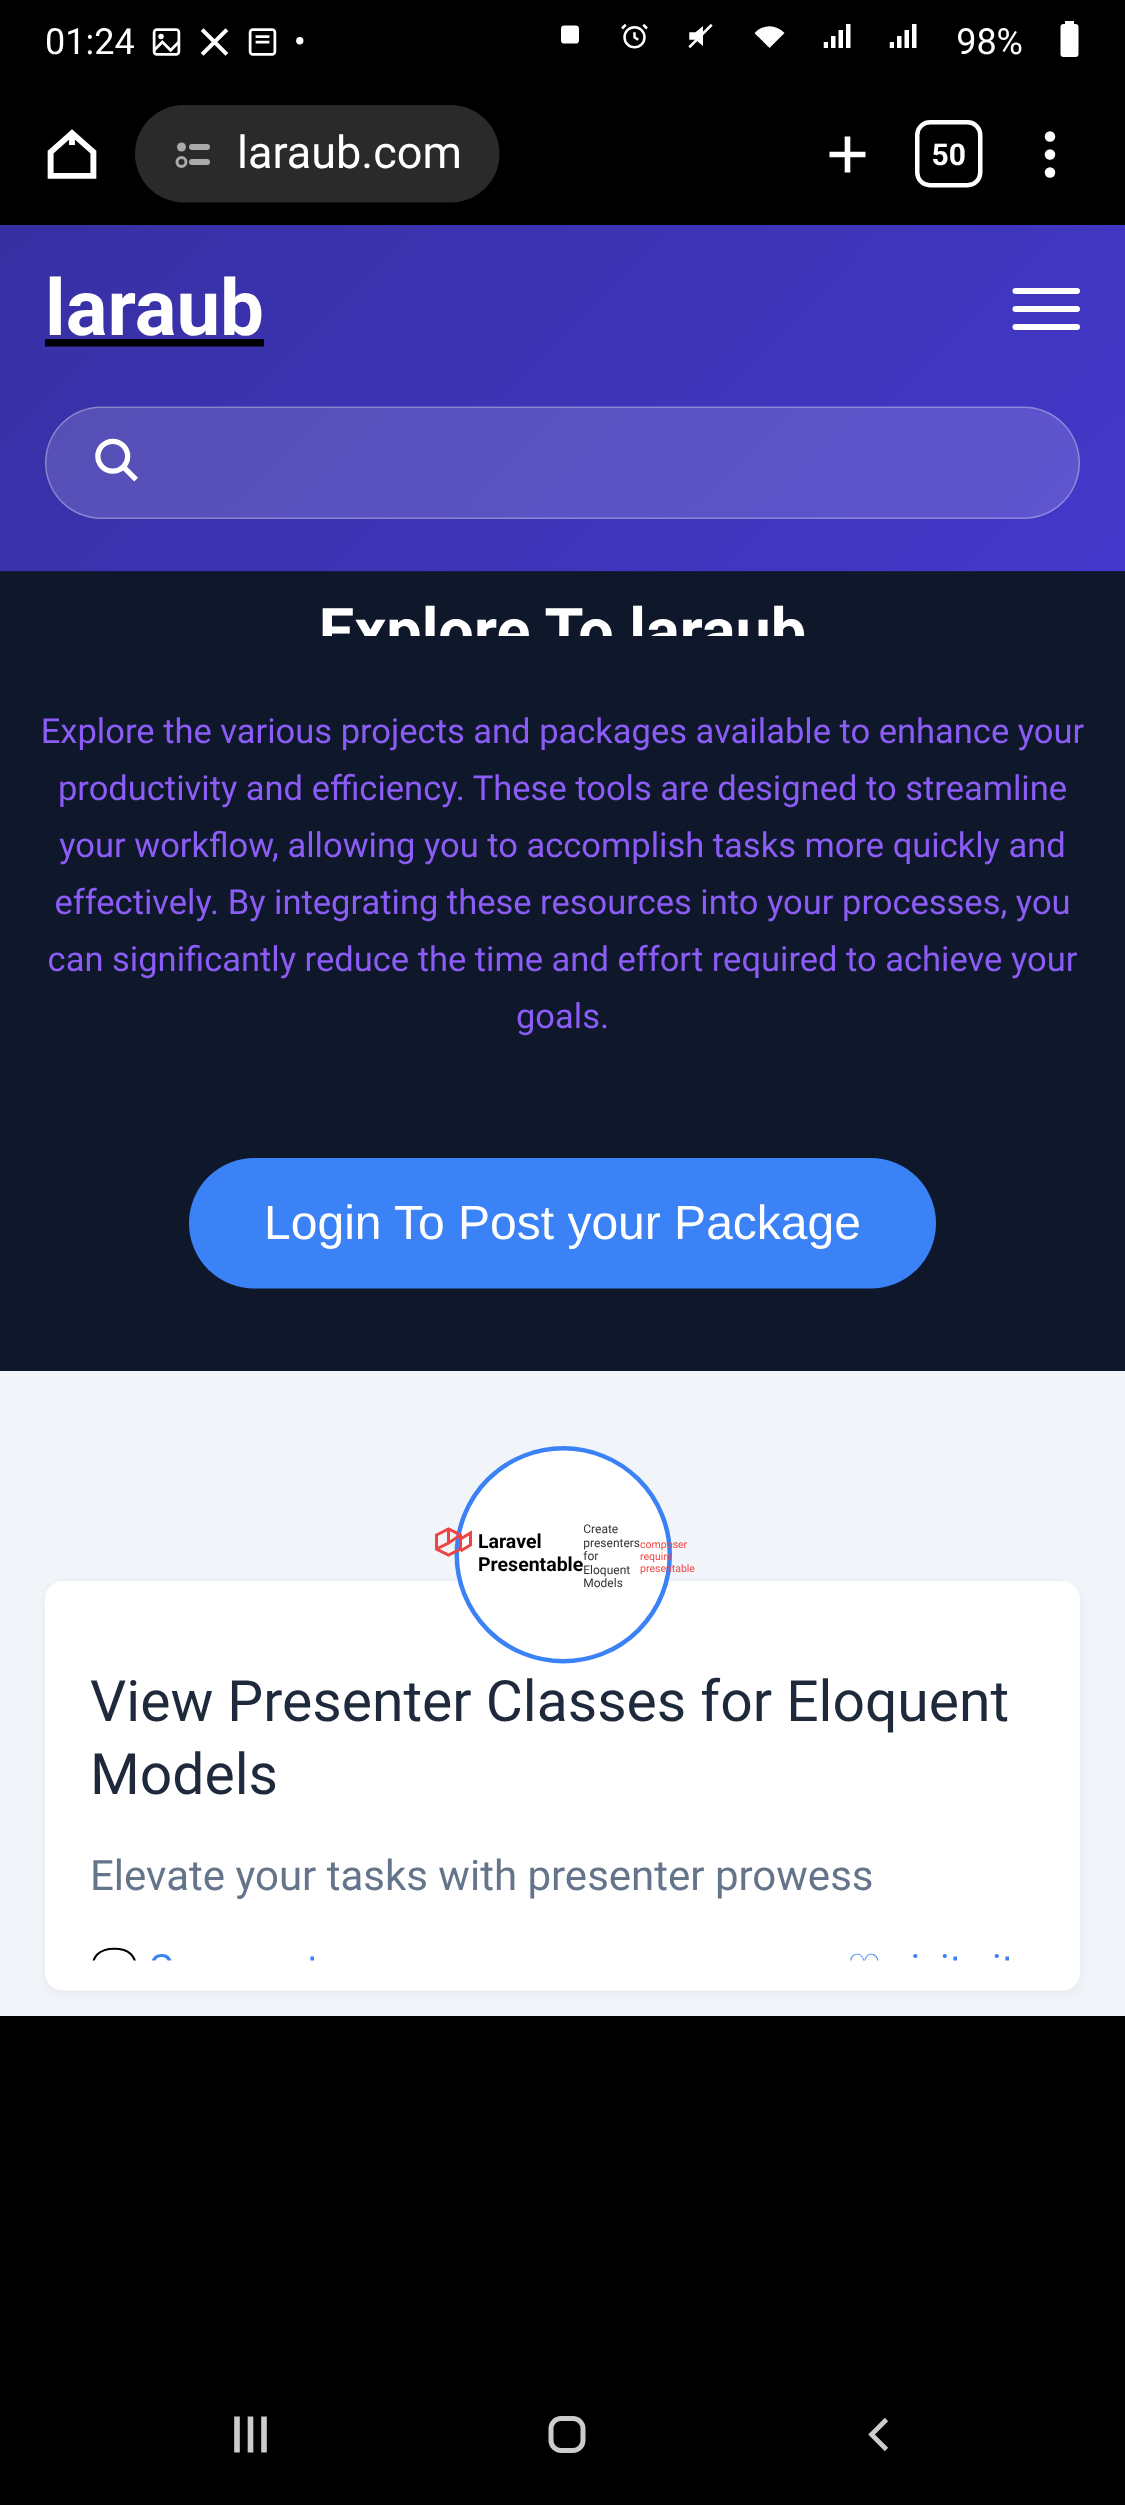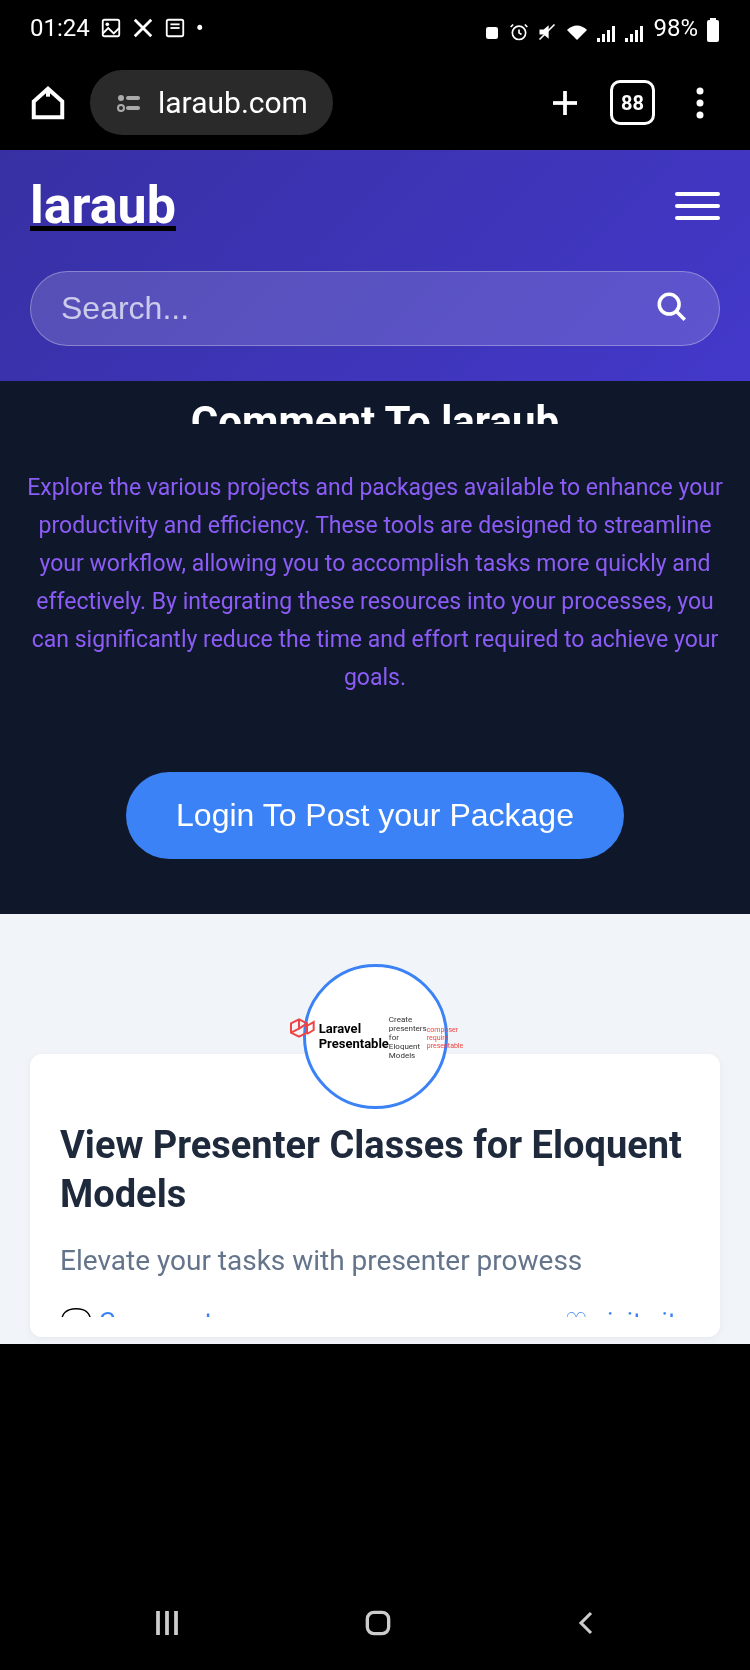--- a/index.html
+++ b/index.html
@@ -30,22 +30,22 @@
     }
     
     .status-left {
       display: flex;
       align-items: center;
       gap: 10px;
     }
     
     .status-right {
       display: flex;
-      align-items: flex-end;
-      gap: 8px;
+      align-items: flex-start;
+      gap: 24px;
     }
     
     .status-icon {
       display: inline-flex;
       align-items: center;
     }
     
     
     .browser-chrome {
       height: 95px;
@@ -251,23 +251,23 @@
     .card {
       background: #fff;
       border-radius: 12px;
       padding: 35px 30px 20px;
       margin-top: -55px;
       box-shadow: 0 2px 8px rgba(0,0,0,0.05);
     }
     
     .card-title {
       font-size: 38px;
-      font-weight: bold;
+      font-weight: normal;
       color: #1e293b;
-      margin-top: 32px;
+      margin-top: 22px;
       line-height: 1.3;
     }
     
     .card-description {
       font-size: 28px;
       color: #64748b;
       margin-top: 25px;
     }
     
     .card-footer {
@@ -403,54 +403,53 @@
     <span class="url-text">laraub.com</span>
   </div>
   <div style="flex:1"></div>
   <div class="chrome-icon-btn">
     <svg width="36" height="36" viewBox="0 0 24 24" stroke="#fff" stroke-width="2.5">
         <line x1="12" y1="4" x2="12" y2="20"></line>
         <line x1="4" y1="12" x2="20" y2="12"></line>
       </svg>
   </div>
   <div class="tab-count">
-    <span>88</span>
+    <span>50</span>
   </div>
   <div class="chrome-icon-btn">
     <svg width="8" height="36" viewBox="0 0 8 36" fill="#fff">
         <circle cx="4" cy="6" r="3.5"></circle>
         <circle cx="4" cy="18" r="3.5"></circle>
         <circle cx="4" cy="30" r="3.5"></circle>
       </svg>
   </div>
 </div>
 
 <div class="site-header">
   <div class="site-header-top">
     <div class="site-logo">laraub</div>
     <div class="hamburger">
       <div class="hamburger-line"></div>
       <div class="hamburger-line"></div>
       <div class="hamburger-line"></div>
     </div>
   </div>
   <div class="search-container">
-    <input class="search-input" placeholder="Search..." style="">
     <span>
       <svg width="34" height="34" viewBox="0 0 24 24" fill="none" stroke="#fff" stroke-width="2.5">
           <circle cx="10" cy="10" r="7"></circle>
           <line x1="15" y1="15" x2="21" y2="21"></line>
         </svg>
     </span>
   </div>
 </div>
 
 <div class="main-content">
   <div class="hero-title">
-    <span class="hero-title-text">Comment To laraub</span>
+    <span class="hero-title-text">Explore To laraub</span>
   </div>
   <p class="hero-description">Explore the various projects and packages available to enhance your productivity and efficiency. These tools are designed to streamline your workflow, allowing you to accomplish tasks more quickly and effectively. By integrating these resources into your processes, you can significantly reduce the time and effort required to achieve your goals.</p>
   <button class="cta-button">Login To Post your Package</button>
 </div>
 
 <div class="card-section">
   <div class="card-badge">
     <div class="badge-icon">
       <svg width="32" height="32" viewBox="0 0 24 24" fill="none" stroke="#ef4444" stroke-width="1.5">
           <path d="M3 7 L9 4 L15 7 L15 14 L9 17 L3 14 Z"></path>

